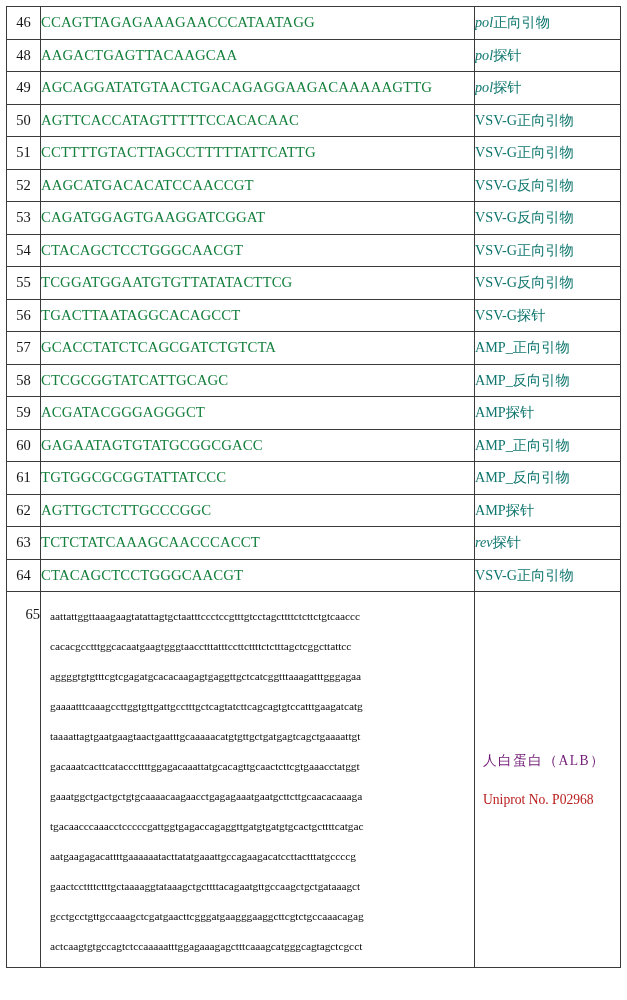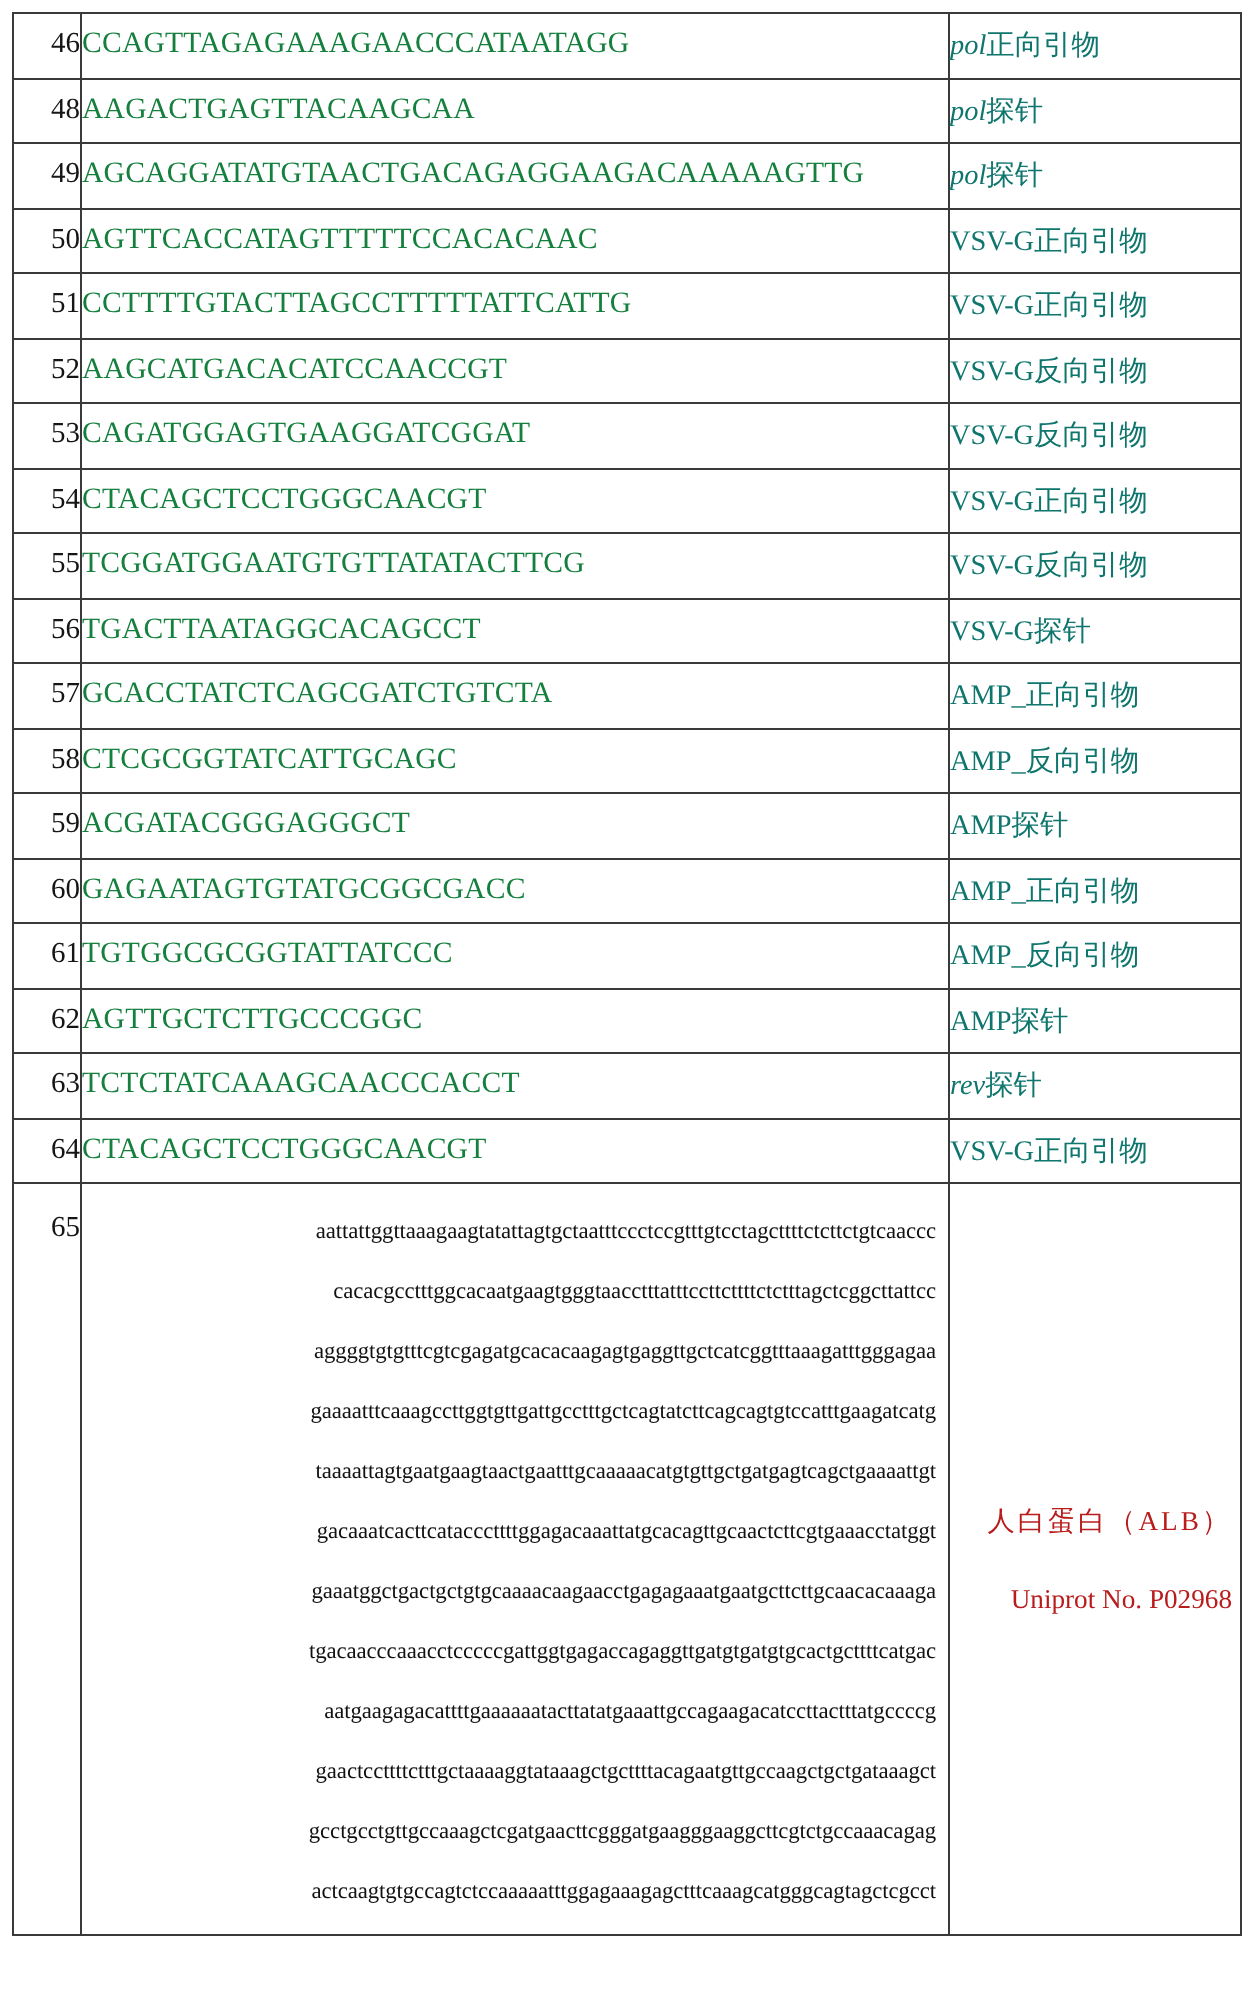--- a/index.html
+++ b/index.html
@@ -32,21 +32,21 @@
     border: 1px solid #3a3a3a;
     padding: 0;
     vertical-align: middle;
     background: #ffffff;
   }
   col.c-num   { width: 34px; }
   col.c-seq   { width: 434px; }
   col.c-desc  { width: 146px; }
 
   td.num {
-    text-align: right;
+    text-align: center;
     font-size: 14.5px;
     color: #151515;
     height: 31.5px;
   }
   td.seq {
     padding-left: 9px;
     font-size: 14.8px;
     letter-spacing: 0.1px;
     color: #15803d;
     white-space: nowrap;
@@ -59,21 +59,20 @@
     white-space: nowrap;
     height: 31.5px;
   }
   .ital {
     font-style: italic;
   }
 
   
   tr.block-row td {
     vertical-align: top;
-    text-align: right;
   }
   tr.block-row td.num {
     padding-top: 14px;
     vertical-align: top;
     text-align: right;
   }
   tr.block-row td.seq-block {
     padding: 9px 6px 6px 9px;
   }
   .seq-line {
@@ -85,21 +84,21 @@
     font-family: "Liberation Serif", "DejaVu Serif", serif;
   }
   tr.block-row td.desc-block {
     vertical-align: middle;
     padding-left: 8px;
     padding-right: 4px;
   }
   .desc-cn {
     font-size: 13.6px;
     letter-spacing: 1.5px;
-    color: #b91c1c;
+    color: #701a75;
     margin-bottom: 22px;
     white-space: nowrap;
   }
   .desc-uniprot {
     font-size: 13.6px;
     color: #b91c1c;
     white-space: nowrap;
   }
 </style>
 </head>

